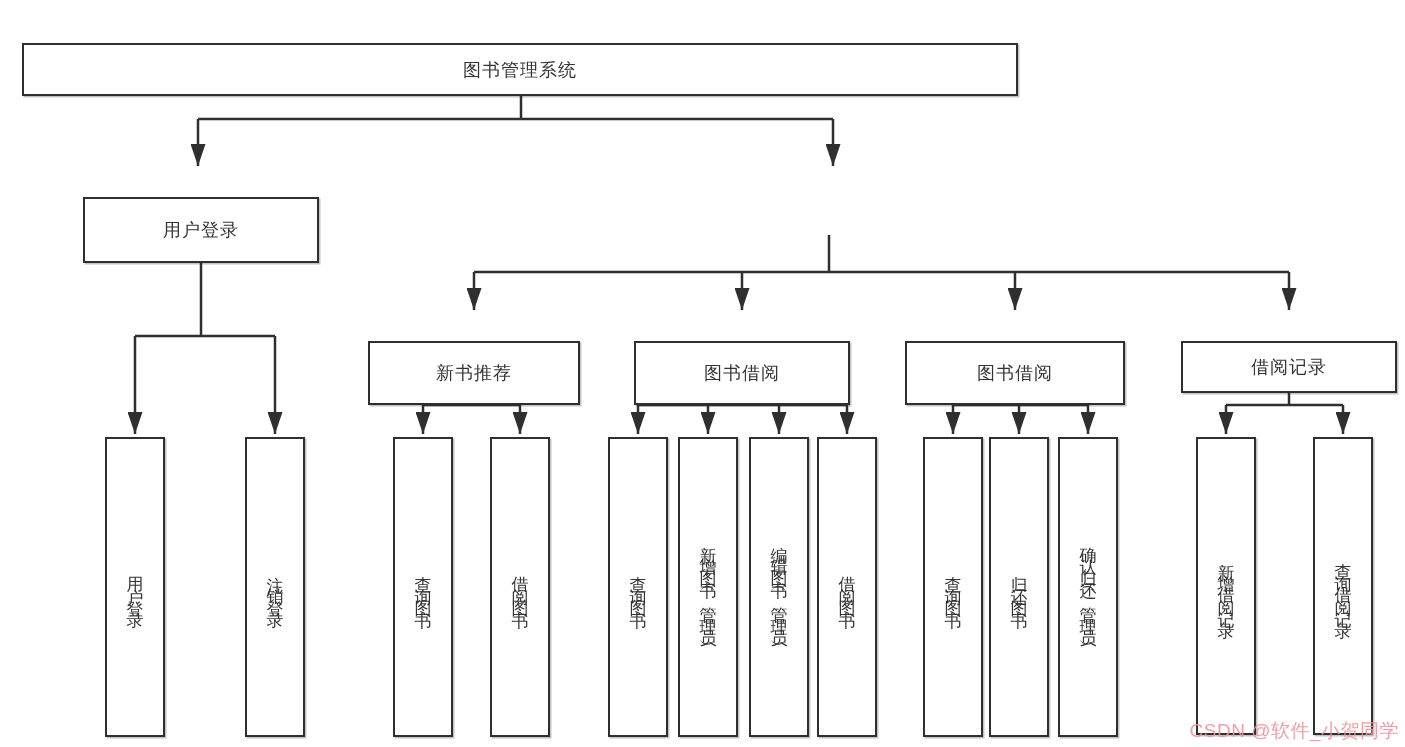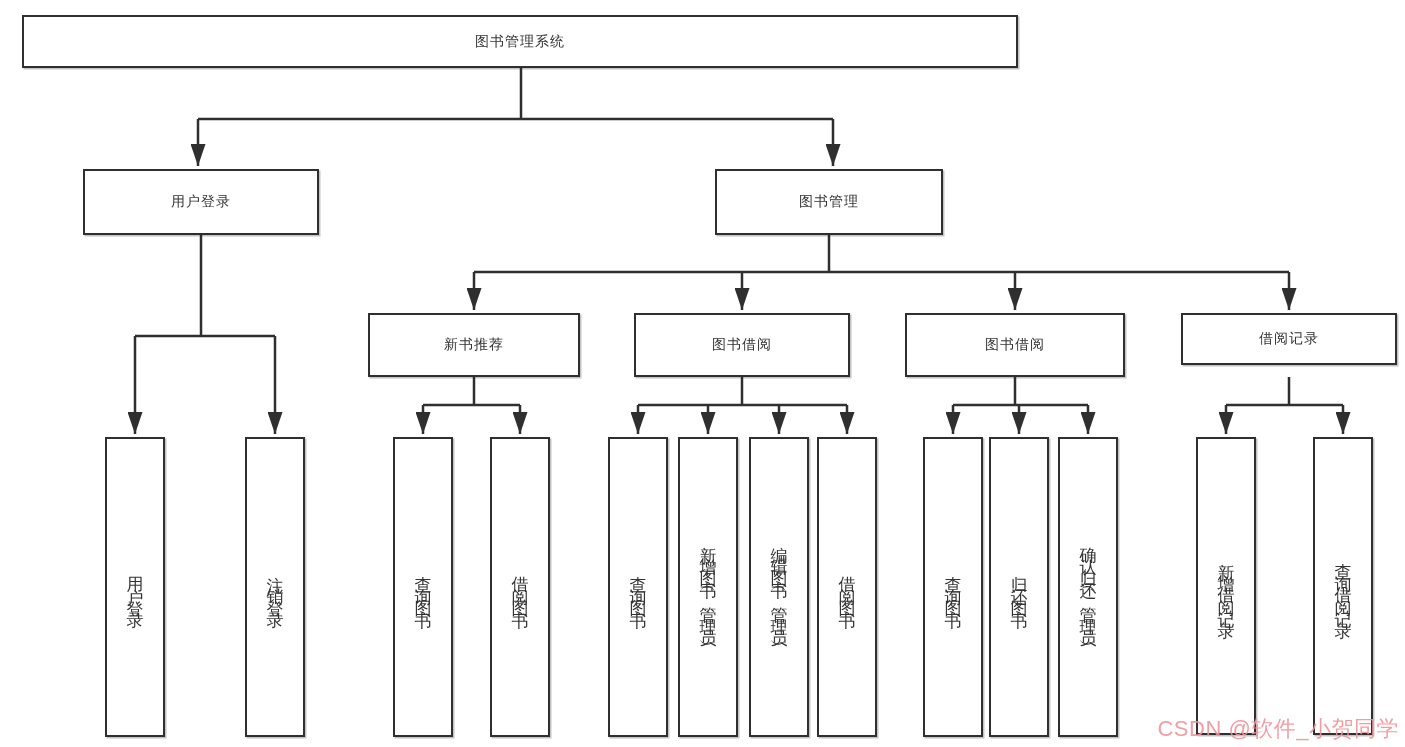--- a/index.html
+++ b/index.html
@@ -40,37 +40,38 @@
     position:absolute;
     background:var(--box-fill);
     border:2.5px solid var(--line);
     box-shadow:1.5px 1.5px 0 rgba(40,40,40,0.28);
     display:flex;
     align-items:center;
     justify-content:center;
     color:var(--text);
   }
   .box.h{
-    font-size:14px;
+    font-size:18px;
     letter-spacing:1px;
     white-space:nowrap;
+    margin-top:28px;
   }
   .box.v{
     writing-mode:vertical-rl;
     text-orientation:mixed;
     font-size:17px;
     letter-spacing:12px;
     line-height:1;
     white-space:nowrap;
   }
   .watermark{
     position:absolute;
     right:6px;
     bottom:3px;
-    font-size:22px;
+    font-size:19px;
     letter-spacing:0.5px;
     color:var(--watermark);
     opacity:0.9;
     white-space:nowrap;
   }
 </style>
 </head>
 <body>
 
 <div class="stage">
@@ -119,21 +120,20 @@
 
     <path d="M1289,377 V405"></path>
     <path d="M1226,405 H1343"></path>
     <path d="M1226,405 V434" marker-end="url(#arrow)"></path>
     <path d="M1343,405 V434" marker-end="url(#arrow)"></path>
   </svg>
 
   <div class="box h" style="left:22px;top:15px;width:996px;height:53px">图书管理系统</div>
 
   <div class="box h" style="left:83px;top:169px;width:236px;height:66px">用户登录</div>
-  <div class="box h" style="left:715px;top:169px;width:228px;height:66px">图书管理</div>
 
   <div class="box h" style="left:368px;top:313px;width:212px;height:64px">新书推荐</div>
   <div class="box h" style="left:634px;top:313px;width:216px;height:64px">图书借阅</div>
   <div class="box h" style="left:905px;top:313px;width:220px;height:64px">图书借阅</div>
   <div class="box h" style="left:1181px;top:313px;width:216px;height:52px">借阅记录</div>
 
   <div class="box v" style="left:105px;top:437px;width:60px;height:300px">用户登录</div>
   <div class="box v" style="left:245px;top:437px;width:60px;height:300px">注销登录</div>
 
   <div class="box v" style="left:393px;top:437px;width:60px;height:300px">查询图书</div>

